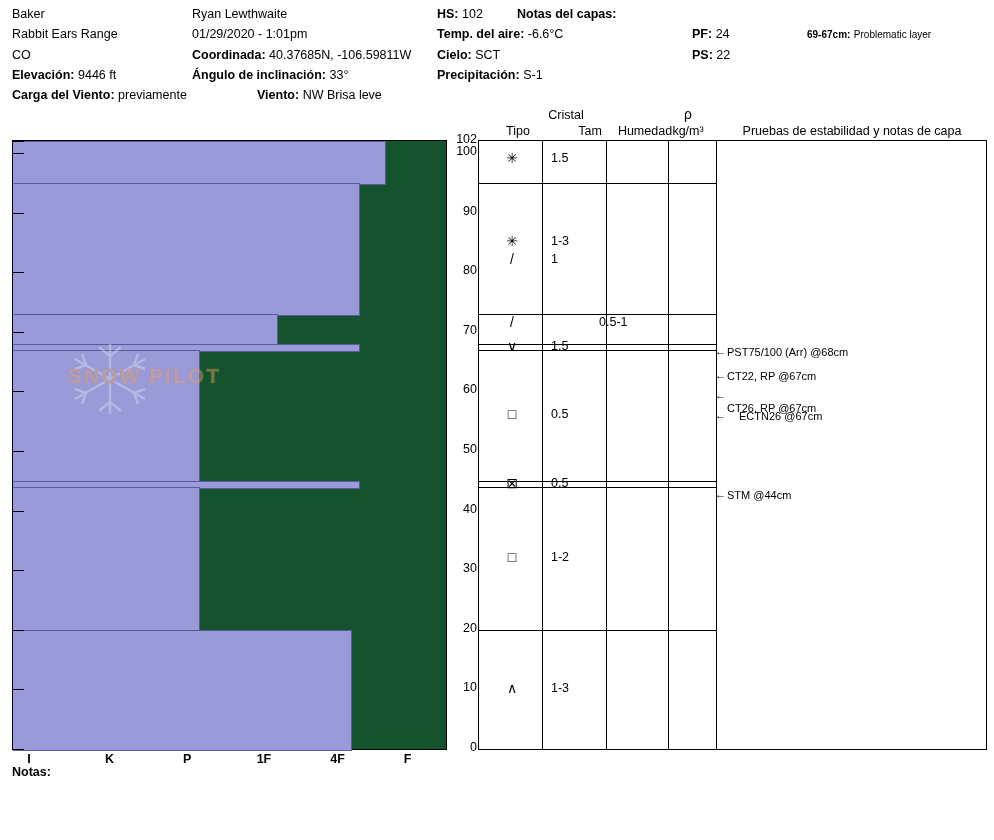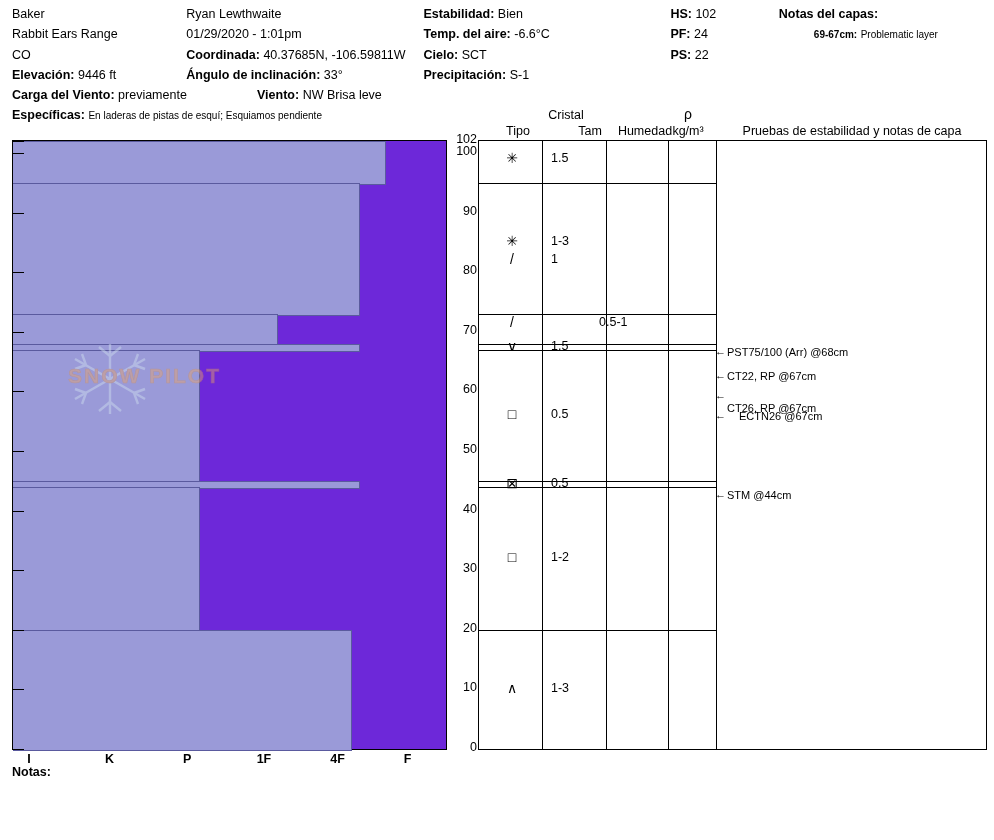--- a/index.html
+++ b/index.html
@@ -16,26 +16,26 @@
   .b{font-weight:bold;padding-left:35px;}
   .sm{font-size:10px;}
 
   
   #header{left:12px;top:4px;width:975px;}
   .hdr-row{display:flex;align-items:flex-start;line-height:20px;}
   .col1{width:180px;}
   .col2{width:245px;}
   .col3{width:255px;}
   .col4{width:80px;}
-  .col5{width:215px;margin-left:31px;}
+  .col5{width:215px;}
   .lbl{font-weight:bold;}
   .val{font-weight:normal;}
 
   
-  #plot{left:12px;top:140px;width:435px;height:610px;border:1px solid #000;box-sizing:border-box;background:#6d28d9;}
+  #plot{left:12px;top:140px;width:435px;height:610px;border:1px solid #000;box-sizing:border-box;background:#14532d;}
   .hatch{position:absolute;left:0;width:11px;height:1px;background:#000;}
   .bar{position:absolute;left:0;background:#9a9ad8;border-top:1px solid #5a5a9e;border-bottom:1px solid #5a5a9e;border-right:1px solid #5a5a9e;}
   #watermark{left:45px;top:195px;width:185px;height:85px;opacity:.45;}
   #watermark .wm-text{
     position:absolute;left:10px;top:28px;
     font-size:21px;font-weight:bold;letter-spacing:2px;
     color:#e8a36a;
     -webkit-text-stroke:0.6px #d08f56;
   }
   .flake{position:absolute;stroke:#cfe0ef;stroke-width:2.4;fill:none;}
@@ -63,24 +63,20 @@
   #notas{left:12px;top:765px;font-weight:bold;font-size:12.5px;}
 </style>
 </head>
 <body>
 
 <div class="abs" id="header">
 
   <div class="hdr-row">
     <div class="col1">Baker</div>
     <div class="col2">Ryan Lewthwaite</div>
-    <div class="col3">
-      <span class="lbl">Estabilidad:</span>
-      <span class="val">Bien</span>
-    </div>
     <div class="col4">
       <span class="lbl">HS:</span>
       <span class="val">102</span>
     </div>
     <div class="col5 lbl">Notas del capas:</div>
   </div>
 
   <div class="hdr-row">
     <div class="col1">Rabbit Ears Range</div>
     <div class="col2">01/29/2020 - 1:01pm</div>
@@ -138,26 +134,20 @@
       <span class="val">previamente</span>
     </div>
     <div class="col3">
       <span class="lbl">Viento:</span>
       <span class="val">NW Brisa leve</span>
     </div>
     <div class="col4"></div>
     <div class="col5"></div>
   </div>
 
-  <div class="hdr-row">
-    <div style="width:425px;">
-      <span class="lbl">Específicas:</span>
-      <span class="sm">En laderas de pistas de esquí; Esquiamos pendiente</span>
-    </div>
-  </div>
 </div>
 
 <div class="abs" id="tbl-head">
   <span style="left:48px;top:0;width:80px;">Cristal</span>
   <span style="left:16px;top:16px;width:48px;">Tipo</span>
   <span style="left:92px;top:16px;width:40px;">Tam</span>
   <span style="left:132px;top:16px;width:70px;">Humedad</span>
   <span style="left:190px;top:-2px;width:40px;font-size:14px;">ρ</span>
   <span style="left:182px;top:16px;width:56px;">kg/m³</span>
   <span style="left:240px;top:16px;width:268px;">Pruebas de estabilidad y notas de capa</span>

